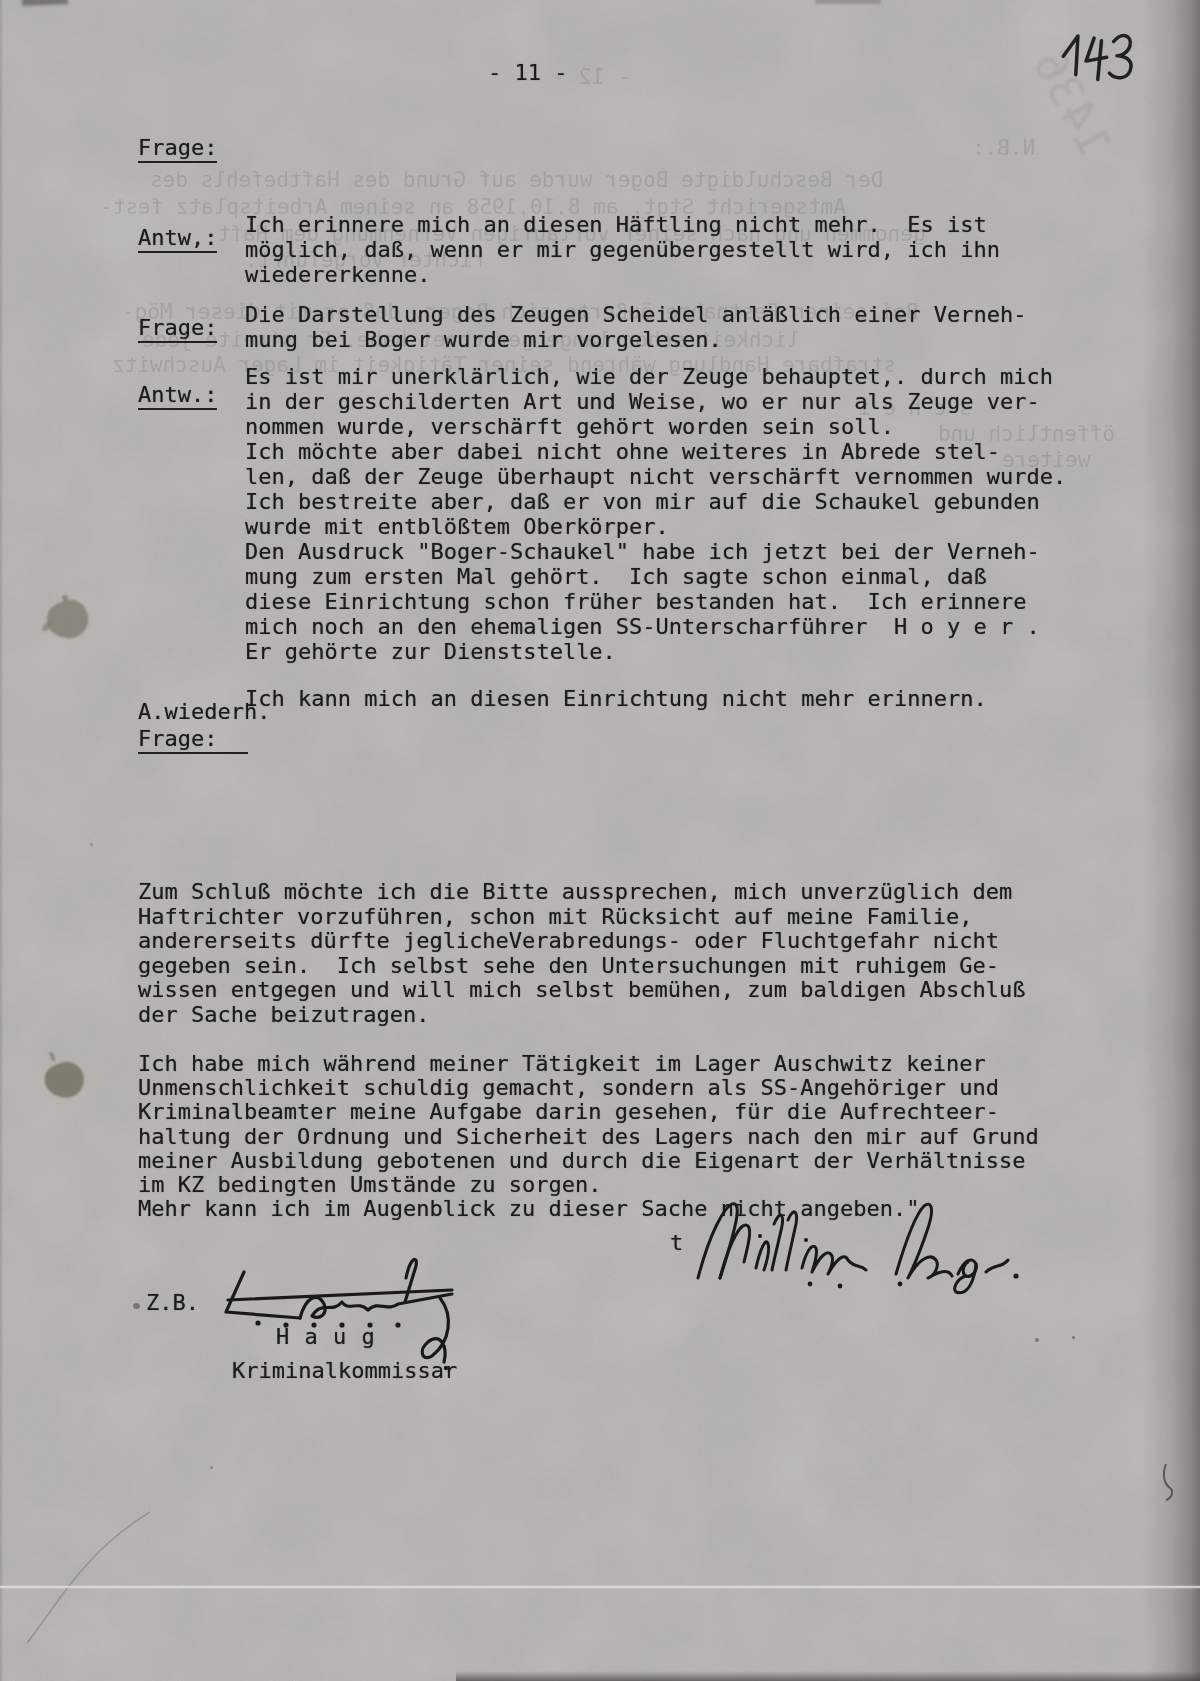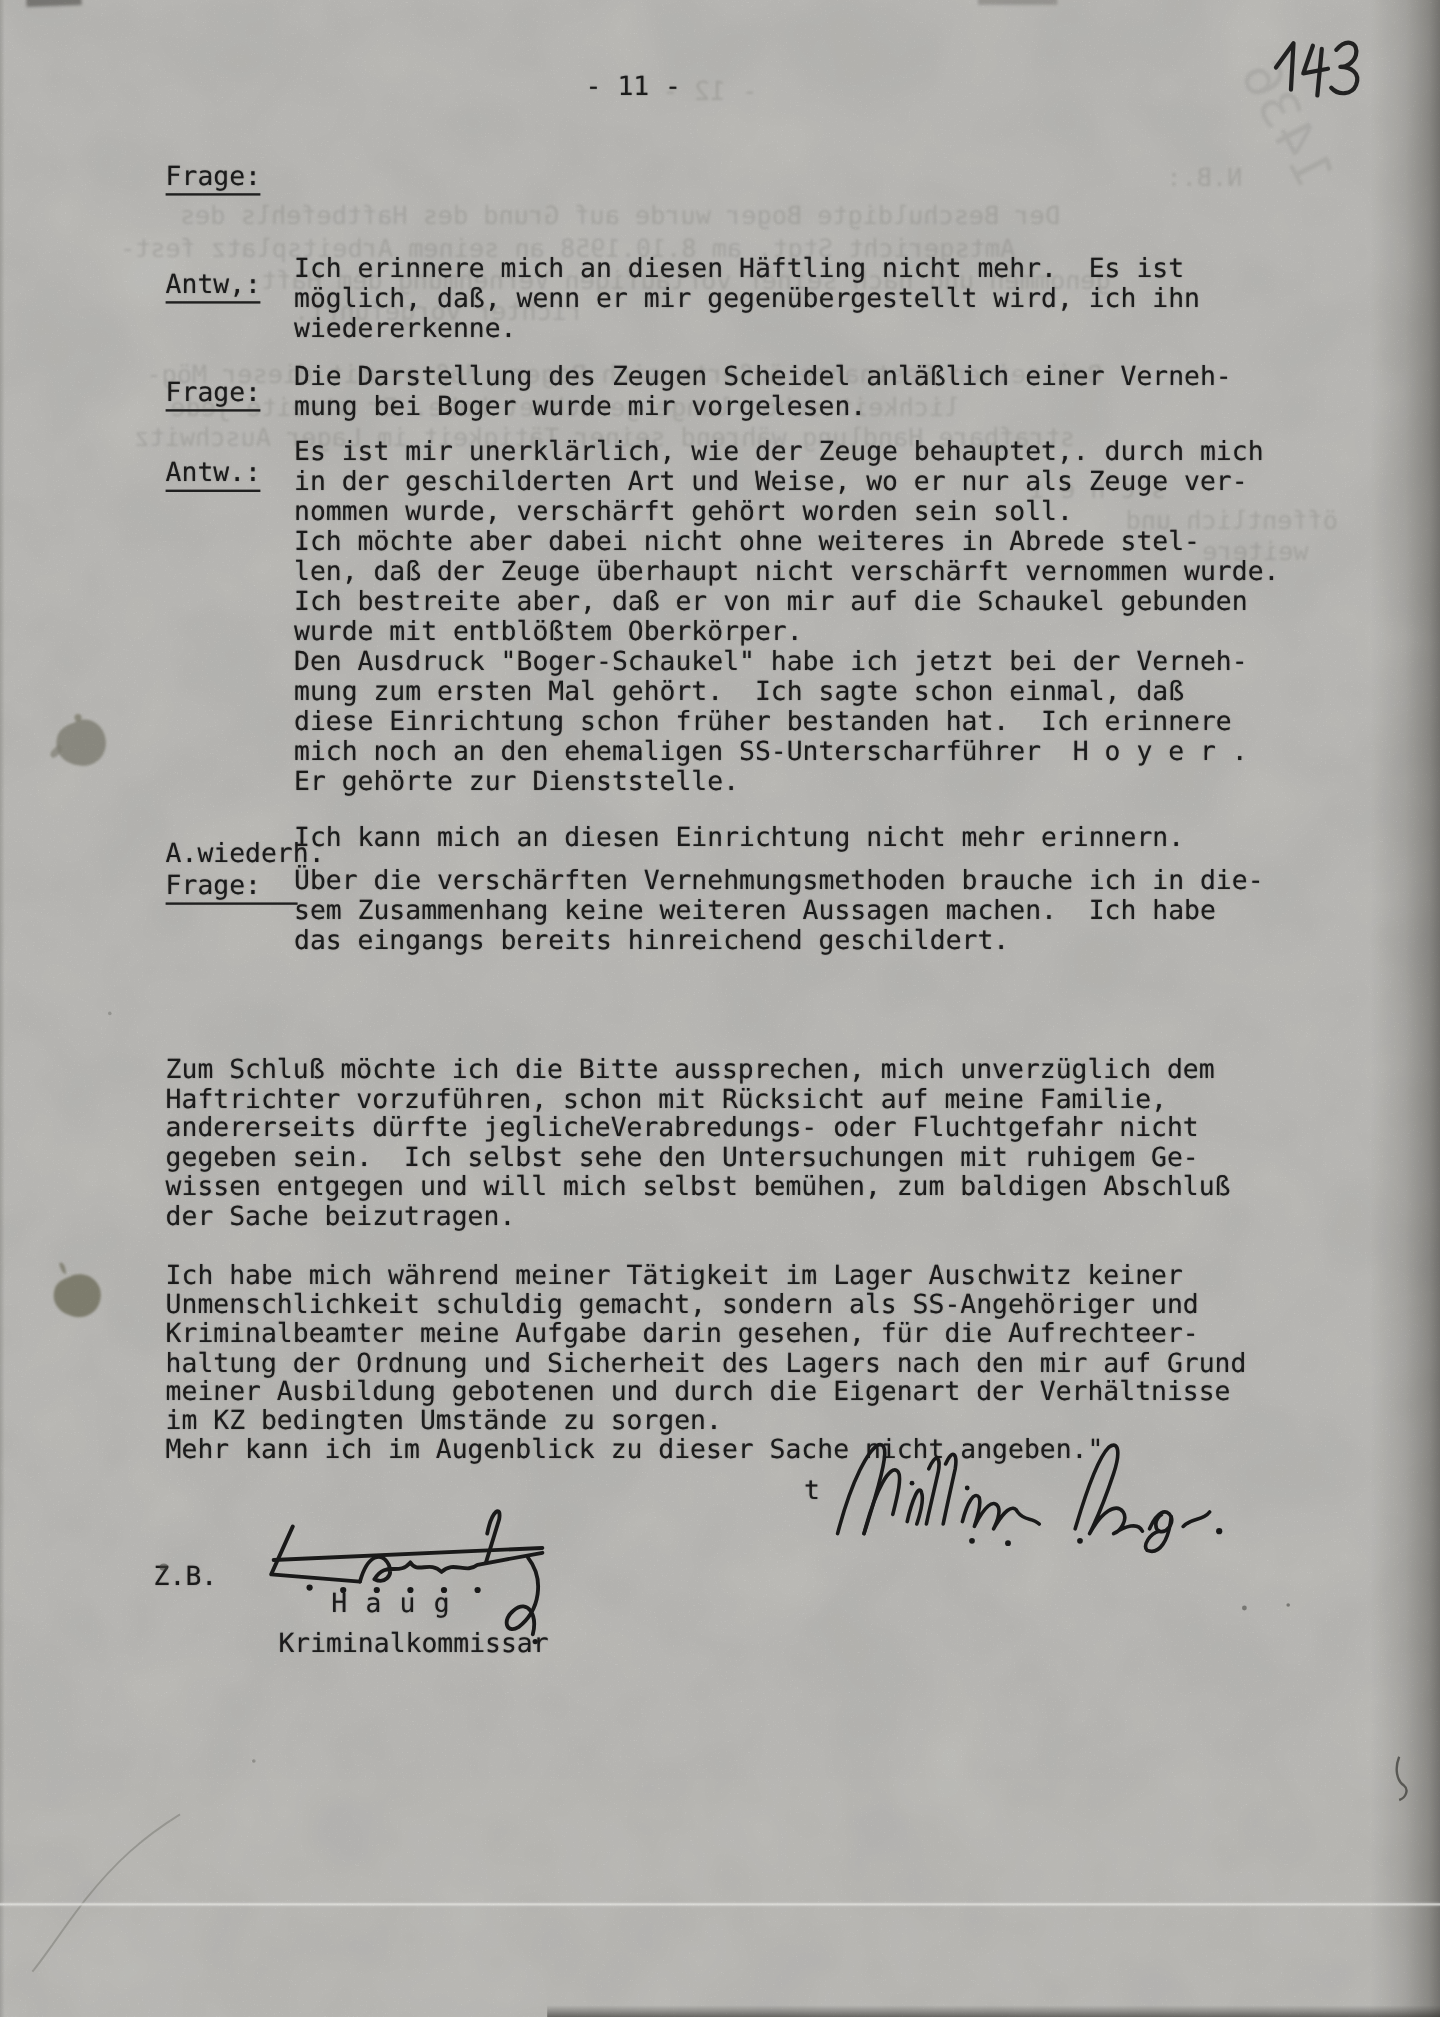--- a/index.html
+++ b/index.html
@@ -129,39 +129,36 @@
 mung zum ersten Mal gehört.  Ich sagte schon einmal, daß
 diese Einrichtung schon früher bestanden hat.  Ich erinnere
 mich noch an den ehemaligen SS-Unterscharführer  H o y e r .
 Er gehörte zur Dienststelle.</div>
 
   <div class="typed lbl" style="left:138px; top:686px;">A.wiederh.</div>
   <div class="typed lbl" style="left:138px; top:713px;">
     <span class="u-ext">Frage:</span>
   </div>
   <div class="typed" style="left:245px; top:686px; width:870px;">Ich kann mich an diesen Einrichtung nicht mehr erinnern.</div>
-  <div class="typed" style="left:245px; top:722px; width:870px;">Über die verschärften Vernehmungsmethoden brauche ich in die-
-sem Zusammenhang keine weiteren Aussagen machen.  Ich habe
-das eingangs bereits hinreichend geschildert.</div>
 
   <div class="typed lh246" style="left:138px; top:880px; width:960px;">Zum Schluß möchte ich die Bitte aussprechen, mich unverzüglich dem
 Haftrichter vorzuführen, schon mit Rücksicht auf meine Familie,
 andererseits dürfte jeglicheVerabredungs- oder Fluchtgefahr nicht
 gegeben sein.  Ich selbst sehe den Untersuchungen mit ruhigem Ge-
 wissen entgegen und will mich selbst bemühen, zum baldigen Abschluß
 der Sache beizutragen.</div>
   <div class="typed lh242" style="left:138px; top:1052px; width:980px;">Ich habe mich während meiner Tätigkeit im Lager Auschwitz keiner
 Unmenschlichkeit schuldig gemacht, sondern als SS-Angehöriger und
 Kriminalbeamter meine Aufgabe darin gesehen, für die Aufrechteer-
 haltung der Ordnung und Sicherheit des Lagers nach den mir auf Grund
 meiner Ausbildung gebotenen und durch die Eigenart der Verhältnisse
 im KZ bedingten Umstände zu sorgen.
 Mehr kann ich im Augenblick zu dieser Sache nicht angeben."</div>
 
-  <div class="typed" style="left:128px; top:1290px;margin-top:12px;">Z.B.</div>
+  <div class="typed" style="left:146px; top:1290px;">Z.B.</div>
 
   <svg class="hand" style="left:200px; top:1250px;" width="280" height="130" viewBox="0 0 280 130">
     <g fill="none" stroke="#1d1d1d" stroke-width="3.2" stroke-linecap="round" stroke-linejoin="round">
       <path d="M206,28 C210,8 218,4 216,16 L205,52"></path>
       <path d="M252,40 L28,50"></path>
       <path d="M44,22 L26,62 L100,68"></path>
       <path d="M100,68 C106,46 118,42 124,54 C128,64 120,70 112,66 C122,50 132,64 142,52 C148,62 158,50 168,60 C178,50 188,62 198,54 L252,44"></path>
       <path d="M240,48 C254,66 250,92 232,106 C222,112 218,100 228,92 C240,82 248,96 244,112"></path>
     </g>
     <g fill="#1d1d1d">

